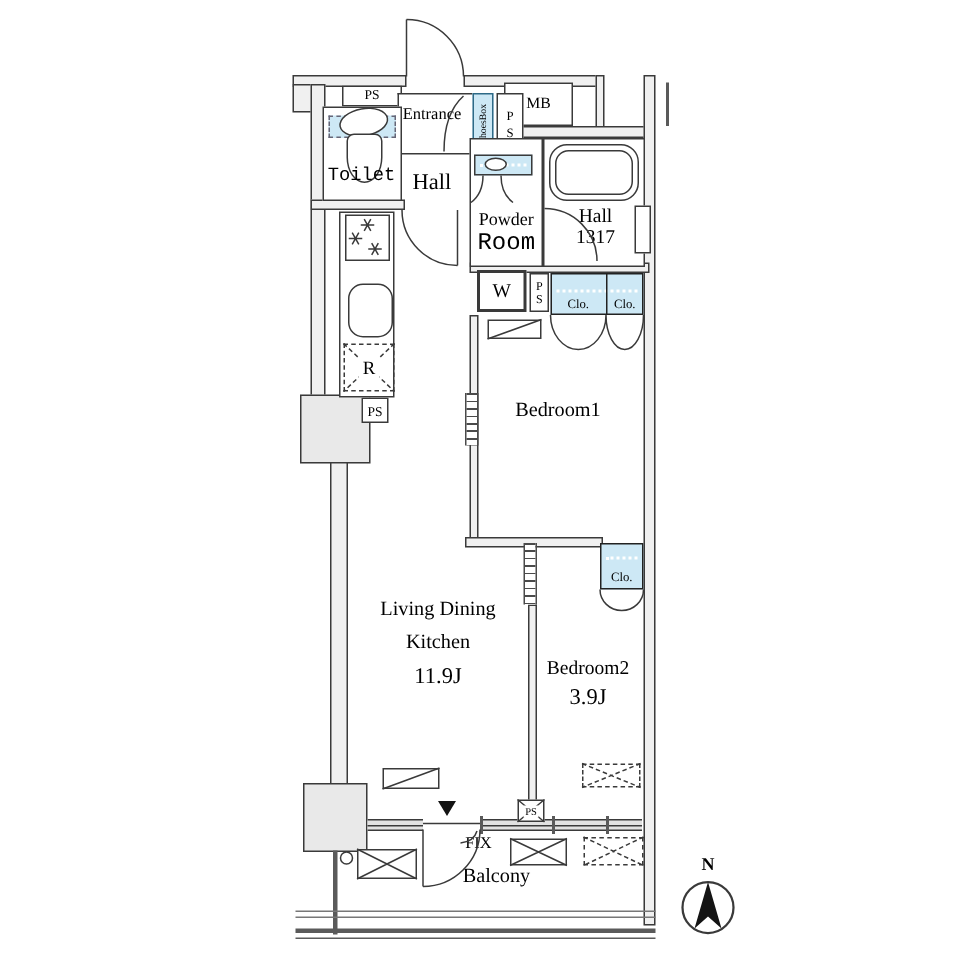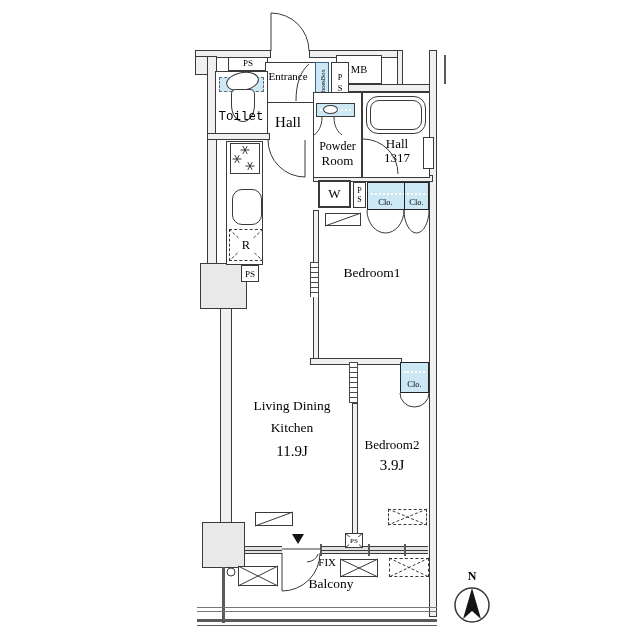--- a/index.html
+++ b/index.html
@@ -126,30 +126,30 @@
 
   <div class="box" style="left:238px;top:566px;width:40px;height:20px;"></div>
   <div class="box" style="left:340px;top:559px;width:38px;height:18px;"></div>
   <div style="position:absolute;left:389px;top:558px;width:40px;height:19px;border:1px dashed #3a3a3a;box-sizing:border-box;"></div>
   <div style="position:absolute;left:388px;top:509px;width:39px;height:16px;border:1px dashed #3a3a3a;box-sizing:border-box;"></div>
 
   <div class="lbl" style="left:263px;top:70px;width:50px;font-size:11px;">Entrance</div>
   <div class="lbl" style="left:266px;top:114px;width:44px;font-size:15px;">Hall</div>
   <div class="lbl" style="left:214px;top:111px;width:54px;font-size:12.5px;font-family:Liberation Mono, monospace;">Toilet</div>
   <div class="lbl" style="left:313px;top:140px;width:49px;font-size:12px;">Powder</div>
-  <div class="lbl" style="left:313px;top:154px;width:49px;font-size:13px;">Room</div>
+  <div class="lbl" style="left:313px;top:154px;width:49px;font-size:16px;font-family:Liberation Mono, monospace;">Room</div>
   <div class="lbl" style="left:368px;top:137px;width:58px;font-size:13px;">Hall</div>
   <div class="lbl" style="left:368px;top:151px;width:58px;font-size:13px;">1317</div>
   <div class="lbl" style="left:320px;top:266px;width:104px;font-size:13.5px;">Bedroom1</div>
   <div class="lbl" style="left:230px;top:399px;width:124px;font-size:13.5px;">Living Dining</div>
   <div class="lbl" style="left:230px;top:421px;width:124px;font-size:13.5px;">Kitchen</div>
   <div class="lbl" style="left:230px;top:443px;width:124px;font-size:15px;">11.9J</div>
   <div class="lbl" style="left:356px;top:438px;width:72px;font-size:13px;">Bedroom2</div>
   <div class="lbl" style="left:356px;top:457px;width:72px;font-size:15px;">3.9J</div>
-  <div class="lbl" style="left:302px;top:556px;width:34px;font-size:11px;text-align:right;">FIX</div>
+  <div class="lbl" style="left:302px;top:556px;width:34px;font-size:11px;">FIX</div>
   <div class="lbl" style="left:300px;top:577px;width:62px;font-size:13.5px;">Balcony</div>
   <div class="lbl" style="left:464px;top:570px;width:16px;font-size:12px;font-weight:bold;">N</div>
 
   <svg class="overlay" width="640" height="640" viewBox="0 0 640 640" fill="none" stroke="#3a3a3a" stroke-width="1">
 
     <line x1="271" y1="13" x2="271" y2="51"></line>
     <path d="M271,13 A38,38 0 0 1 309,51"></path>
 
     <path d="M309,64 C300,72 296,84 296,101"></path>
 

